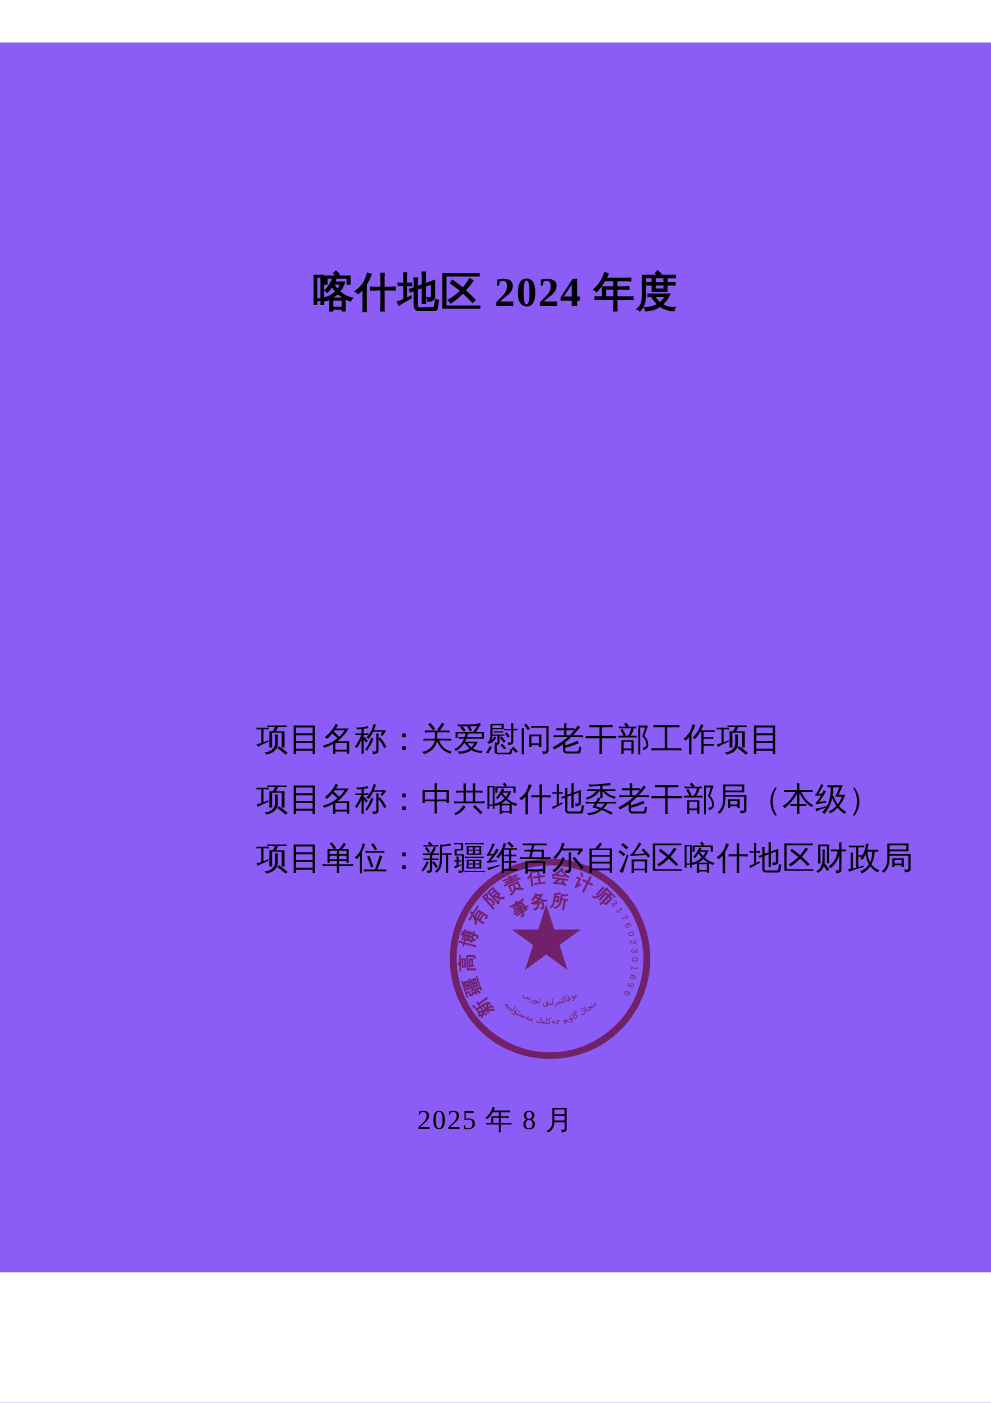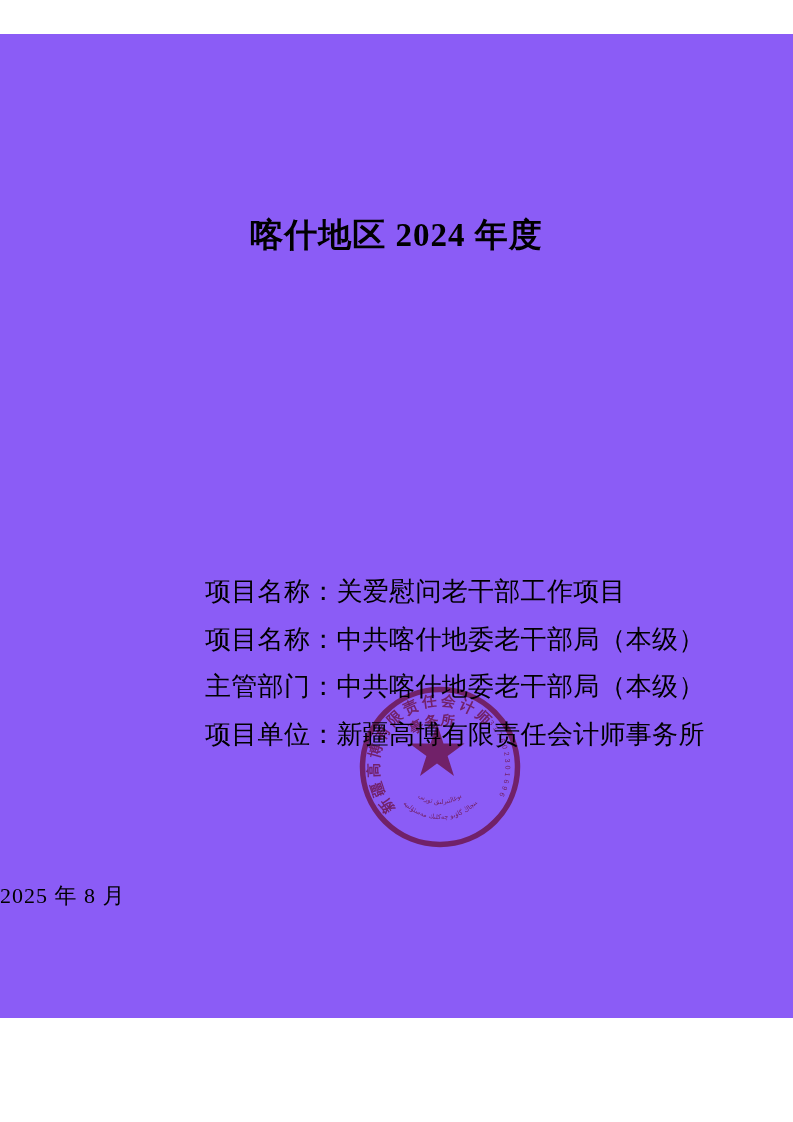--- a/index.html
+++ b/index.html
@@ -44,20 +44,21 @@
     white-space: nowrap;
     letter-spacing: 0.3px;
   }
   .info-row .label { font-weight: 500; }
   .info-row .value { font-weight: 500; }
   .report-date {
     position: absolute;
     top: 847px;
     left: 0;
     width: 793px;
+    text-align: center;
     font-family: "Liberation Serif", "DejaVu Serif", serif;
     font-size: 22px;
     letter-spacing: 1px;
     color: #000000;
   }
   .seal {
     position: absolute;
     left: 354px;
     top: 647px;
     width: 172px;
@@ -84,24 +85,21 @@
   </div>
 
   <div class="info-block">
     <div class="info-row">
       <span class="label">项目名称：</span><span class="value">关爱慰问老干部工作项目</span>
     </div>
     <div class="info-row">
       <span class="label">项目名称：</span><span class="value">中共喀什地委老干部局（本级）</span>
     </div>
     <div class="info-row">
-      <span class="label">主管部门：</span><span class="value">中共喀什地委老干部局（本级）</span>
-    </div>
-    <div class="info-row">
-      <span class="label">项目单位：</span><span class="value">新疆高博有限责任会计师事务所</span>
+      <span class="label">项目单位：</span><span class="value">新疆维吾尔自治区喀什地区财政局</span>
     </div>
   </div>
 
   <svg class="seal" viewBox="0 0 172 172" aria-hidden="true">
     <defs>
       <path id="arcOuter" d="M 42.9 129.1 A 61 61 0 1 1 132.7 46.8" fill="none"></path>
       <path id="arcInner" d="M 59 53.8 A 42 42 0 0 1 100.4 46.5" fill="none"></path>
       <path id="arcCode" d="M 128.1 35.8 A 65.5 65.5 0 0 1 137.6 126.3" fill="none"></path>
       <path id="arcUy1" d="M 49.2 122.8 A 52 52 0 0 0 122.8 122.8" fill="none"></path>
       <path id="arcUy2" d="M 57.7 109.8 A 37 37 0 0 0 114.3 109.8" fill="none"></path>

